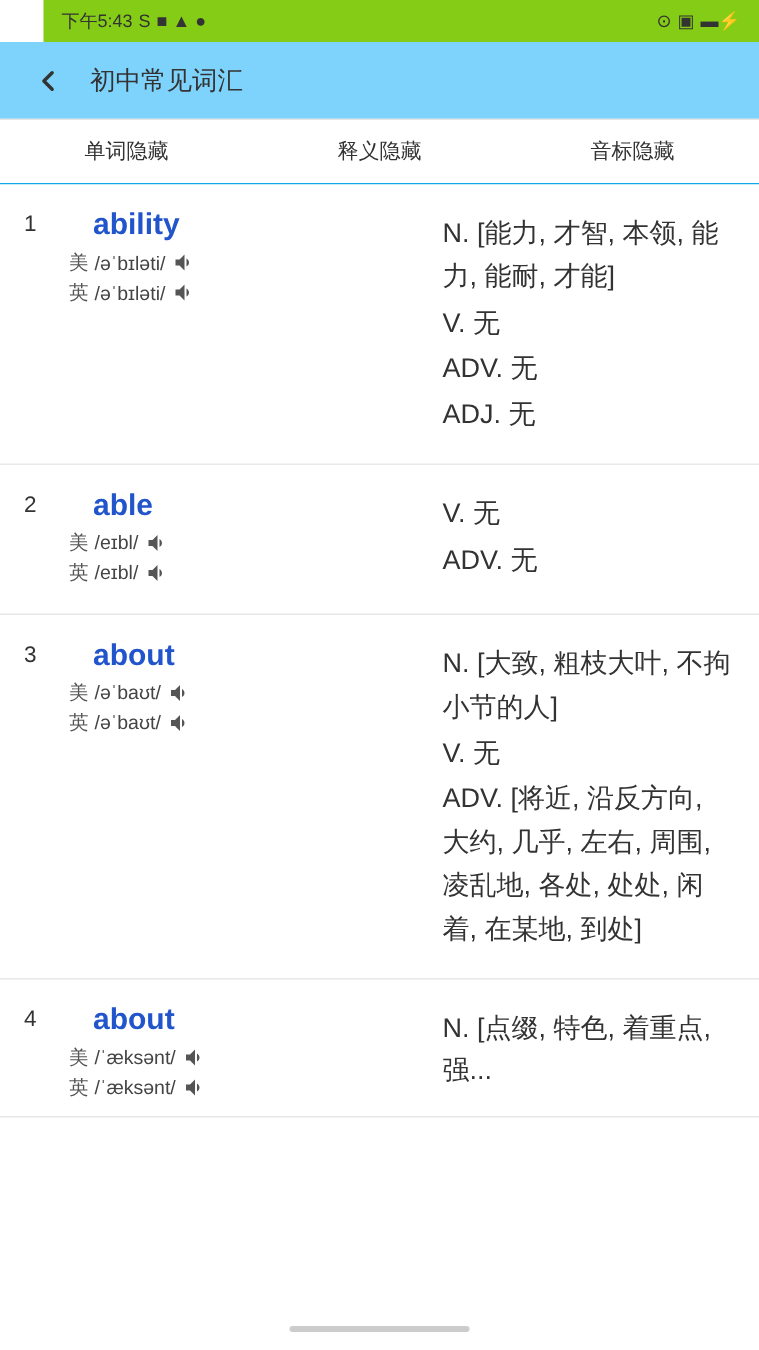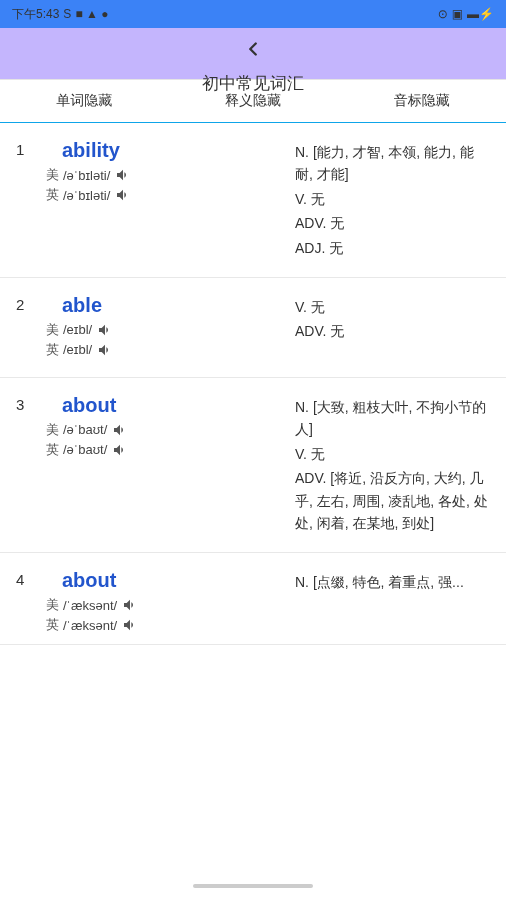--- a/index.html
+++ b/index.html
@@ -8,42 +8,42 @@
       font-family: -apple-system, "PingFang SC", "Microsoft YaHei", sans-serif;
       background: #fff;
       width: 506px;
       min-height: 900px;
       font-size: 14px;
       color: #222;
     }
 
     
     .status-bar {
-      background: #3b82f6;
+      background: #84cc16;
       padding: 4px 12px;
       display: flex;
       justify-content: space-between;
       align-items: center;
       font-size: 12px;
       color: #333;
       height: 28px;
+      margin-left: 29px;
     }
     .status-left { display: flex; align-items: center; gap: 4px; }
     .status-right { display: flex; align-items: center; gap: 4px; }
 
     
     .header {
-      background: #c4b5fd;
+      background: #7dd3fc;
       padding: 10px 16px;
       display: flex;
       align-items: center;
       gap: 12px;
       border-bottom: 1px solid #e5e5e5;
       height: 52px;
-      flex-direction: column;
     }
     .back-btn {
       width: 32px;
       height: 32px;
       display: flex;
       align-items: center;
       justify-content: center;
       cursor: pointer;
     }
     .header-title {
@@ -109,21 +109,21 @@
       width: 18px;
       height: 18px;
       display: inline-flex;
       align-items: center;
       justify-content: center;
       cursor: pointer;
     }
     .vocab-def {
       flex: 0 0 195px;
       max-width: 195px;
-      font-size: 14px;
+      font-size: 18px;
       color: #333;
       line-height: 1.6;
       padding-top: 2px;
     }
     .def-line {
       margin-bottom: 2px;
     }
     .def-pos {
       color: #333;
       font-weight: 500;

